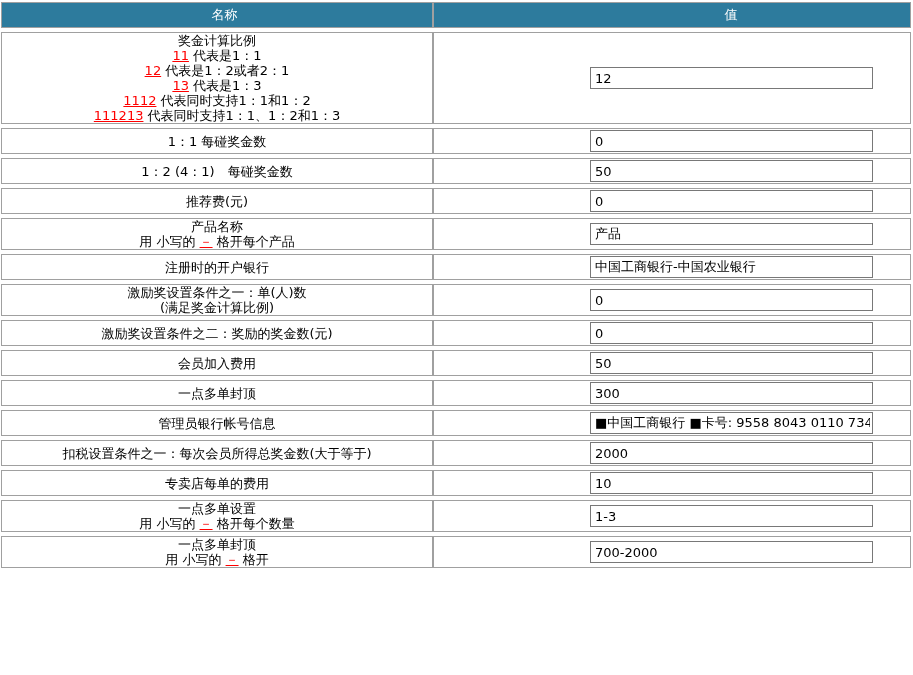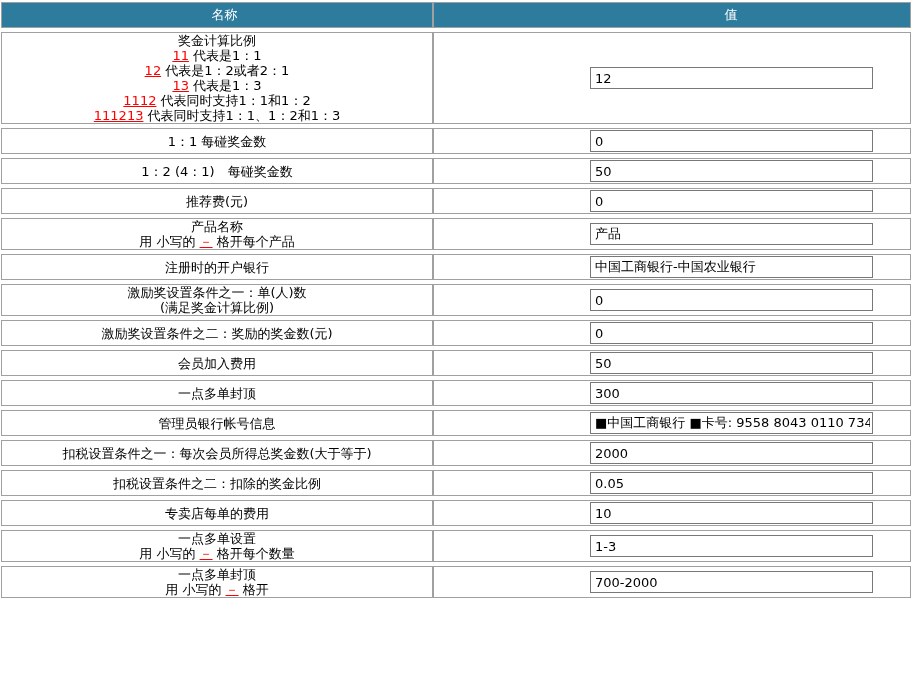--- a/index.html
+++ b/index.html
@@ -143,26 +143,20 @@
           <input type="text" value="■中国工商银行 ■卡号: 9558 8043 0110 73459" style="">
         </td>
       </tr>
       <tr>
         <td class="label-cell"><span>扣税设置条件之一：每次会员所得总奖金数(大于等于)</span></td>
         <td class="value-cell">
           <input type="text" value="2000" style="">
         </td>
       </tr>
       <tr>
-        <td class="label-cell"><span>扣税设置条件之二：扣除的奖金比例</span></td>
-        <td class="value-cell">
-          <input type="text" value="0.05" style="">
-        </td>
-      </tr>
-      <tr>
         <td class="label-cell"><span>专卖店每单的费用</span></td>
         <td class="value-cell">
           <input type="text" value="10" style="">
         </td>
       </tr>
       <tr class="row-md">
         <td class="label-cell"><span>一点多单设置</span><br><span>用 小写的 </span><span class="red">－</span><span> 格开每个数量</span></td>
         <td class="value-cell">
           <input type="text" value="1-3" style="">
         </td>

